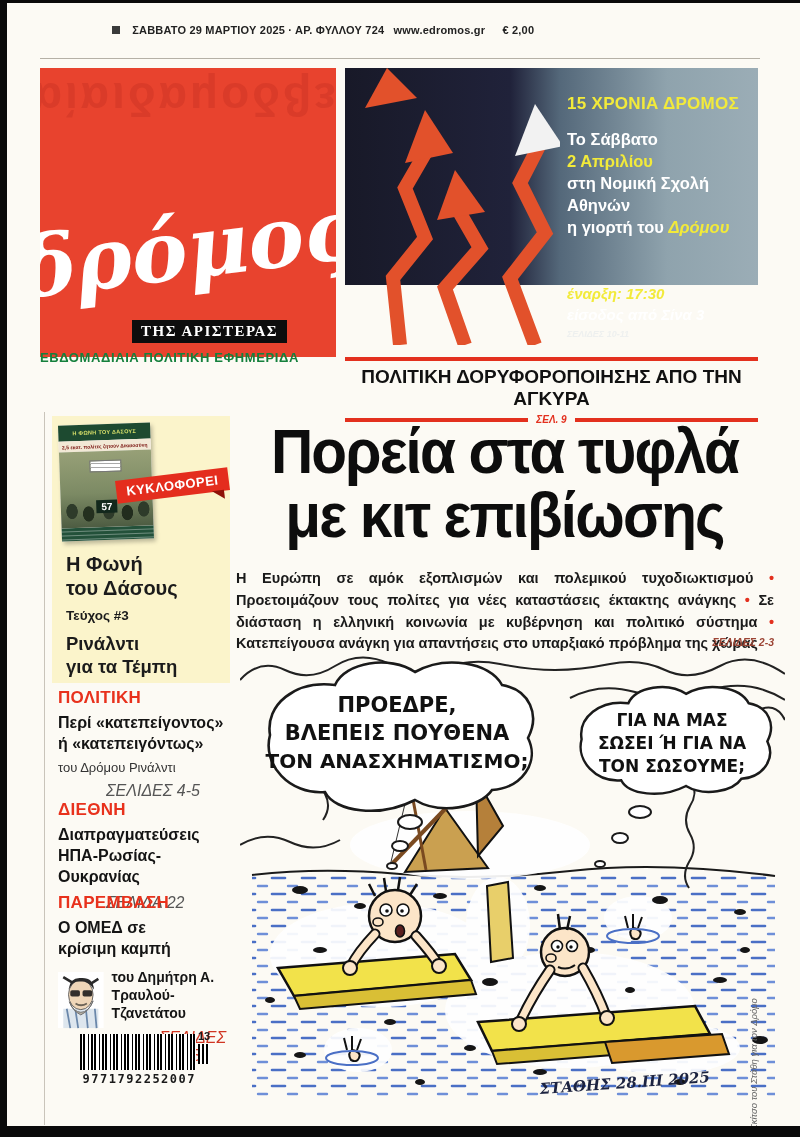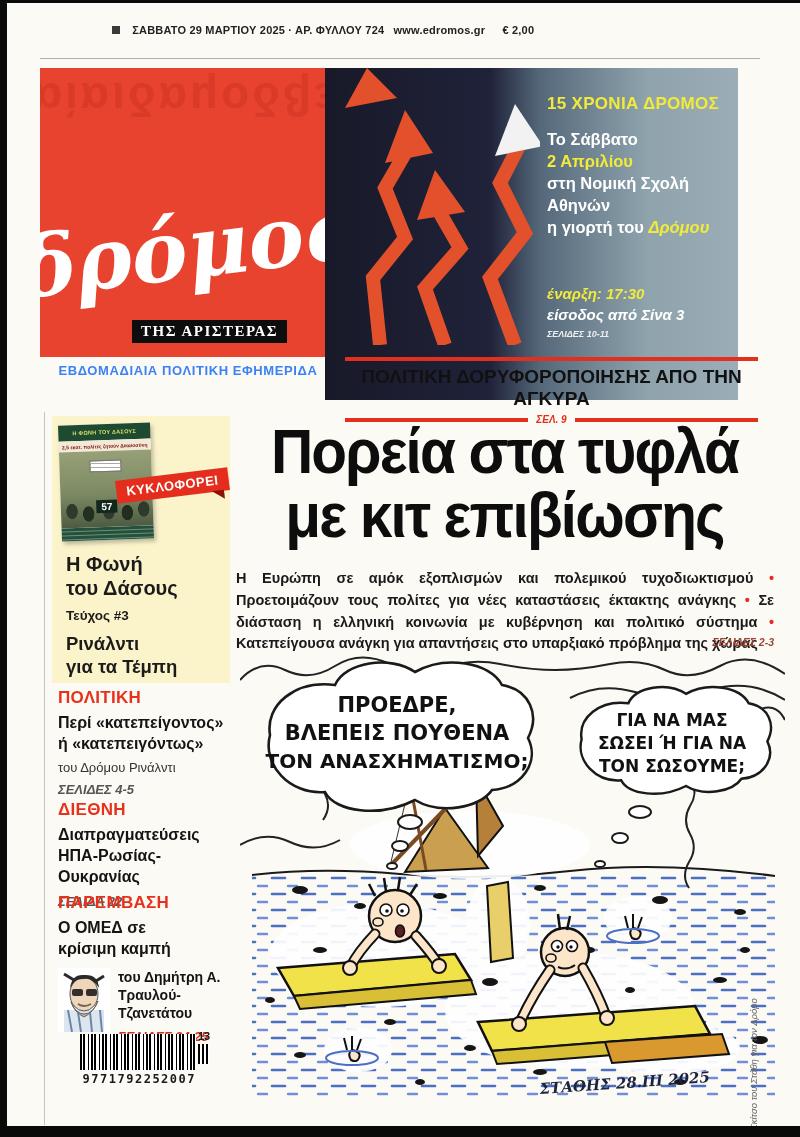--- a/index.html
+++ b/index.html
@@ -18,25 +18,25 @@
   .toprule{position:absolute;left:40px;top:58px;width:720px;height:1px;background:#b5b0a6;}
 
   
   .mast{position:absolute;left:40px;top:68px;width:296px;height:289px;background:#e8432e;overflow:hidden;}
   .mast .ghost{position:absolute;top:4px;left:0;width:100%;text-align:center;font-weight:800;
                font-size:46px;color:rgba(120,10,5,.12);transform:rotate(180deg);letter-spacing:3px;}
   .mast svg{position:absolute;left:0;top:98px;}
   .mast .band{position:absolute;left:92px;top:252px;background:#0d0d0d;color:#fff;
               font-family:"Liberation Serif",serif;font-weight:700;font-size:15px;
               letter-spacing:1.5px;padding:3px 9px;}
-  .mast-sub{position:absolute;left:40px;top:363px;width:296px;text-align:center;
-            color:#3b82f6;font-size:13px;font-weight:700;letter-spacing:.6px;}
-
-  
-  .promo{position:absolute;left:325px;top:68px;width:413px;height:332px;
+  .mast-sub{position:absolute;left:40px;top:350px;width:296px;text-align:left;
+            color:#15803d;font-size:13px;font-weight:700;letter-spacing:.6px;}
+
+  
+  .promo{position:absolute;left:345px;top:68px;width:413px;height:217px;
          background:linear-gradient(90deg,#181928 0%,#20223a 40%,#54687a 52%,#8fa3ad 78%,#9badb6 100%);}
   .promo svg{position:absolute;left:0;top:0;}
   .promo .txt{position:absolute;left:222px;top:26px;right:14px;color:#fff;}
   .promo .t1{color:#f2ea3a;font-size:17px;font-weight:800;letter-spacing:.3px;margin-bottom:14px;}
   .promo .ln{font-size:16.5px;font-weight:700;line-height:1.34;}
   .promo .yl{color:#f2ea3a;}
   .promo .em{color:#f2ea3a;font-style:italic;}
   .promo .meta{margin-top:44px;font-size:15px;font-style:italic;font-weight:600;line-height:1.4;}
   .promo .pg{margin-top:4px;font-size:9px;font-style:italic;color:#eef0ef;font-weight:bold;}
 
@@ -75,21 +75,21 @@
          color:#fff;font-size:13px;font-weight:800;letter-spacing:.5px;padding:4px 10px;}
   .badge::after{content:"";position:absolute;right:6px;bottom:-8px;border-left:12px solid transparent;
          border-top:9px solid #8f1208;}
   .sb-title{position:absolute;left:66px;top:552px;font-size:20px;font-weight:800;line-height:1.22;color:#1b1b1b;}
   .sb-issue{position:absolute;left:66px;top:608px;font-size:13.5px;font-weight:800;color:#1b1b1b;}
   .sb-feature{position:absolute;left:66px;top:632px;font-size:18.5px;font-weight:800;line-height:1.26;color:#1b1b1b;}
   .sec{position:absolute;left:58px;width:168px;}
   .sec .kick{font-size:17px;font-weight:800;color:#e8311c;letter-spacing:.3px;margin-bottom:5px;}
   .sec .ti{font-size:16px;font-weight:800;line-height:1.3;color:#141414;}
   .sec .by{font-size:13px;color:#333;margin-top:5px;}
-  .sec .pg{font-size:13px;font-style:italic;font-weight:700;color:#555;margin-top:7px;}
+  .sec .pg{font-size:16px;font-style:italic;font-weight:400;color:#555;margin-top:7px;margin-left:48px;}
   .sec .pg.red{color:#d03522;}
   .sec .row{display:flex;gap:8px;margin-top:8px;align-items:flex-start;}
   .sec .row .col{flex:1;}
   .sec .row .by2{font-size:14px;font-weight:700;line-height:1.3;color:#141414;}
 
   
   .bc{position:absolute;left:80px;top:1034px;width:132px;}
   .bc .bars{width:116px;height:36px;background:repeating-linear-gradient(90deg,
         #000 0 2px,#fff 2px 3px,#000 3px 5px,#fff 5px 8px,#000 8px 9px,#fff 9px 11px);}
   .bc .ed{position:absolute;left:118px;top:-4px;font-size:11px;font-weight:800;}

